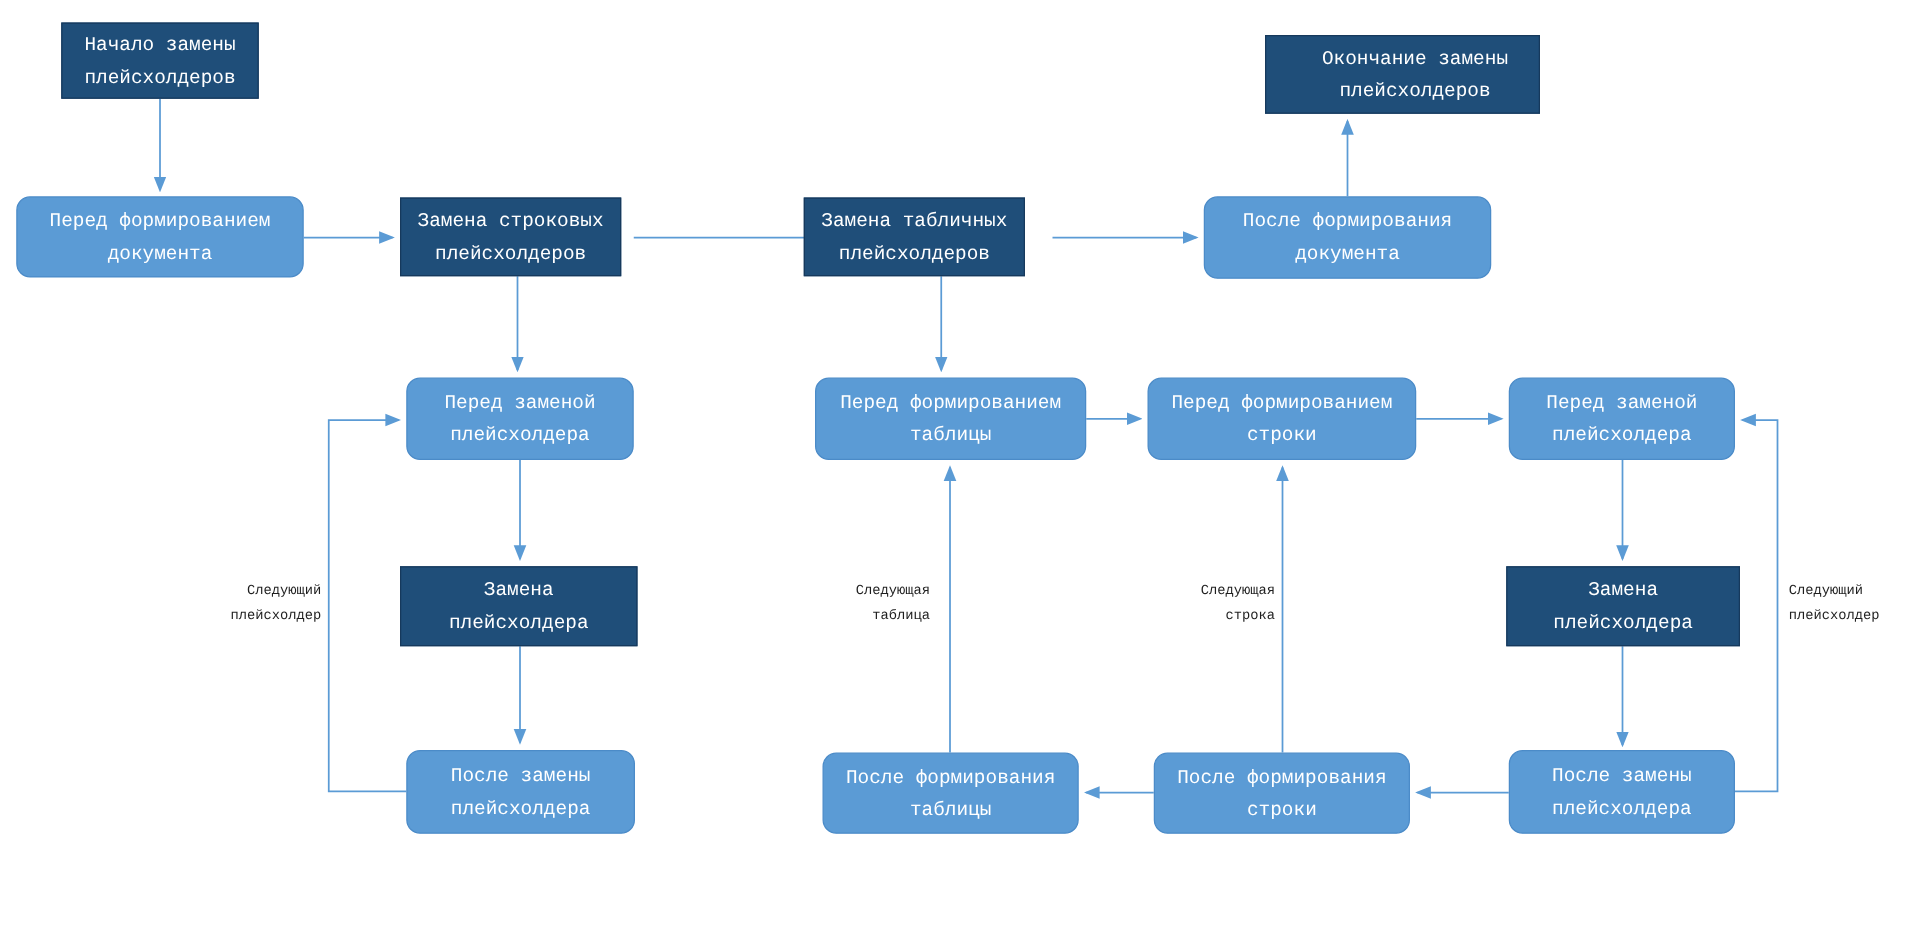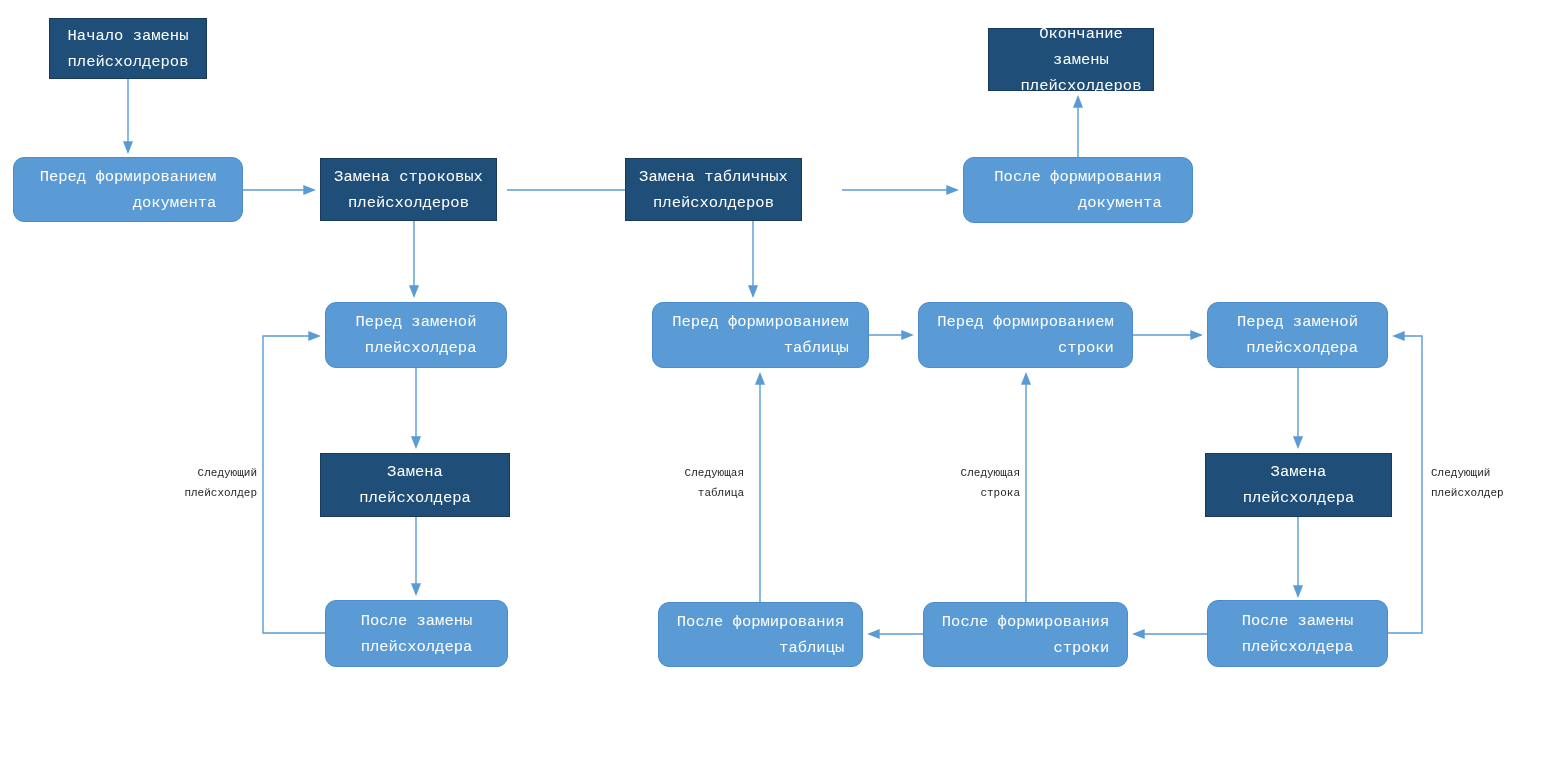--- a/index.html
+++ b/index.html
@@ -33,21 +33,20 @@
     box-sizing:border-box;
   }
   .node.dark {
     background:var(--dark-fill);
     border:1px solid var(--dark-border);
   }
   .node.light {
     background:var(--light-fill);
     border:1px solid var(--light-border);
     border-radius:11px;
-    text-align:right;
   }
   .edge-label {
     position:absolute;
     white-space:pre-line;
     font-size:11px; line-height:19.5px;
     color:var(--label-text);
   }
   .edge-label.align-right { text-align:right; }
   .edge-label.align-left  { text-align:left; }
 </style>
@@ -78,28 +77,28 @@
     <path class="connector" d="M1207,634 H1134" marker-end="url(#arrowhead)"></path>
     <path class="connector" d="M923,634 H869" marker-end="url(#arrowhead)"></path>
     <path class="connector" d="M325,633 H263 V336 H319" marker-end="url(#arrowhead)"></path>
     <path class="connector" d="M1388,633 H1422 V336 H1394" marker-end="url(#arrowhead)"></path>
     <path class="connector" d="M760,602 V374" marker-end="url(#arrowhead)"></path>
     <path class="connector" d="M1026,602 V374" marker-end="url(#arrowhead)"></path>
   </svg>
 
   <div class="node dark" style="left:49px;   top:18px;  width:158px; height:61px;">Начало замены
 плейсхолдеров</div>
-  <div class="node dark" style="left:988px;  top:28px;  width:166px; height:63px;padding-left:20px;">Окончание замены
+  <div class="node dark" style="left:1012px;  top:28px;  width:220px; height:63px;padding-left:20px;">Окончание замены
 плейсхолдеров</div>
 
   <div class="node light" style="left:13px;   top:157px; width:230px; height:65px;">Перед формированием
 документа</div>
   <div class="node dark" style="left:320px;  top:158px; width:177px; height:63px;">Замена строковых
 плейсхолдеров</div>
-  <div class="node dark" style="left:625px;  top:158px; width:177px; height:63px;">Замена табличных
+  <div class="node dark" style="left:643px;  top:158px; width:177px; height:63px;">Замена табличных
 плейсхолдеров</div>
   <div class="node light" style="left:963px;  top:157px; width:230px; height:66px;">После формирования
 документа</div>
 
   <div class="node light" style="left:325px;  top:302px; width:182px; height:66px;">Перед заменой
 плейсхолдера</div>
   <div class="node light" style="left:652px;  top:302px; width:217px; height:66px;">Перед формированием
 таблицы</div>
   <div class="node light" style="left:918px;  top:302px; width:215px; height:66px;">Перед формированием
 строки</div>

